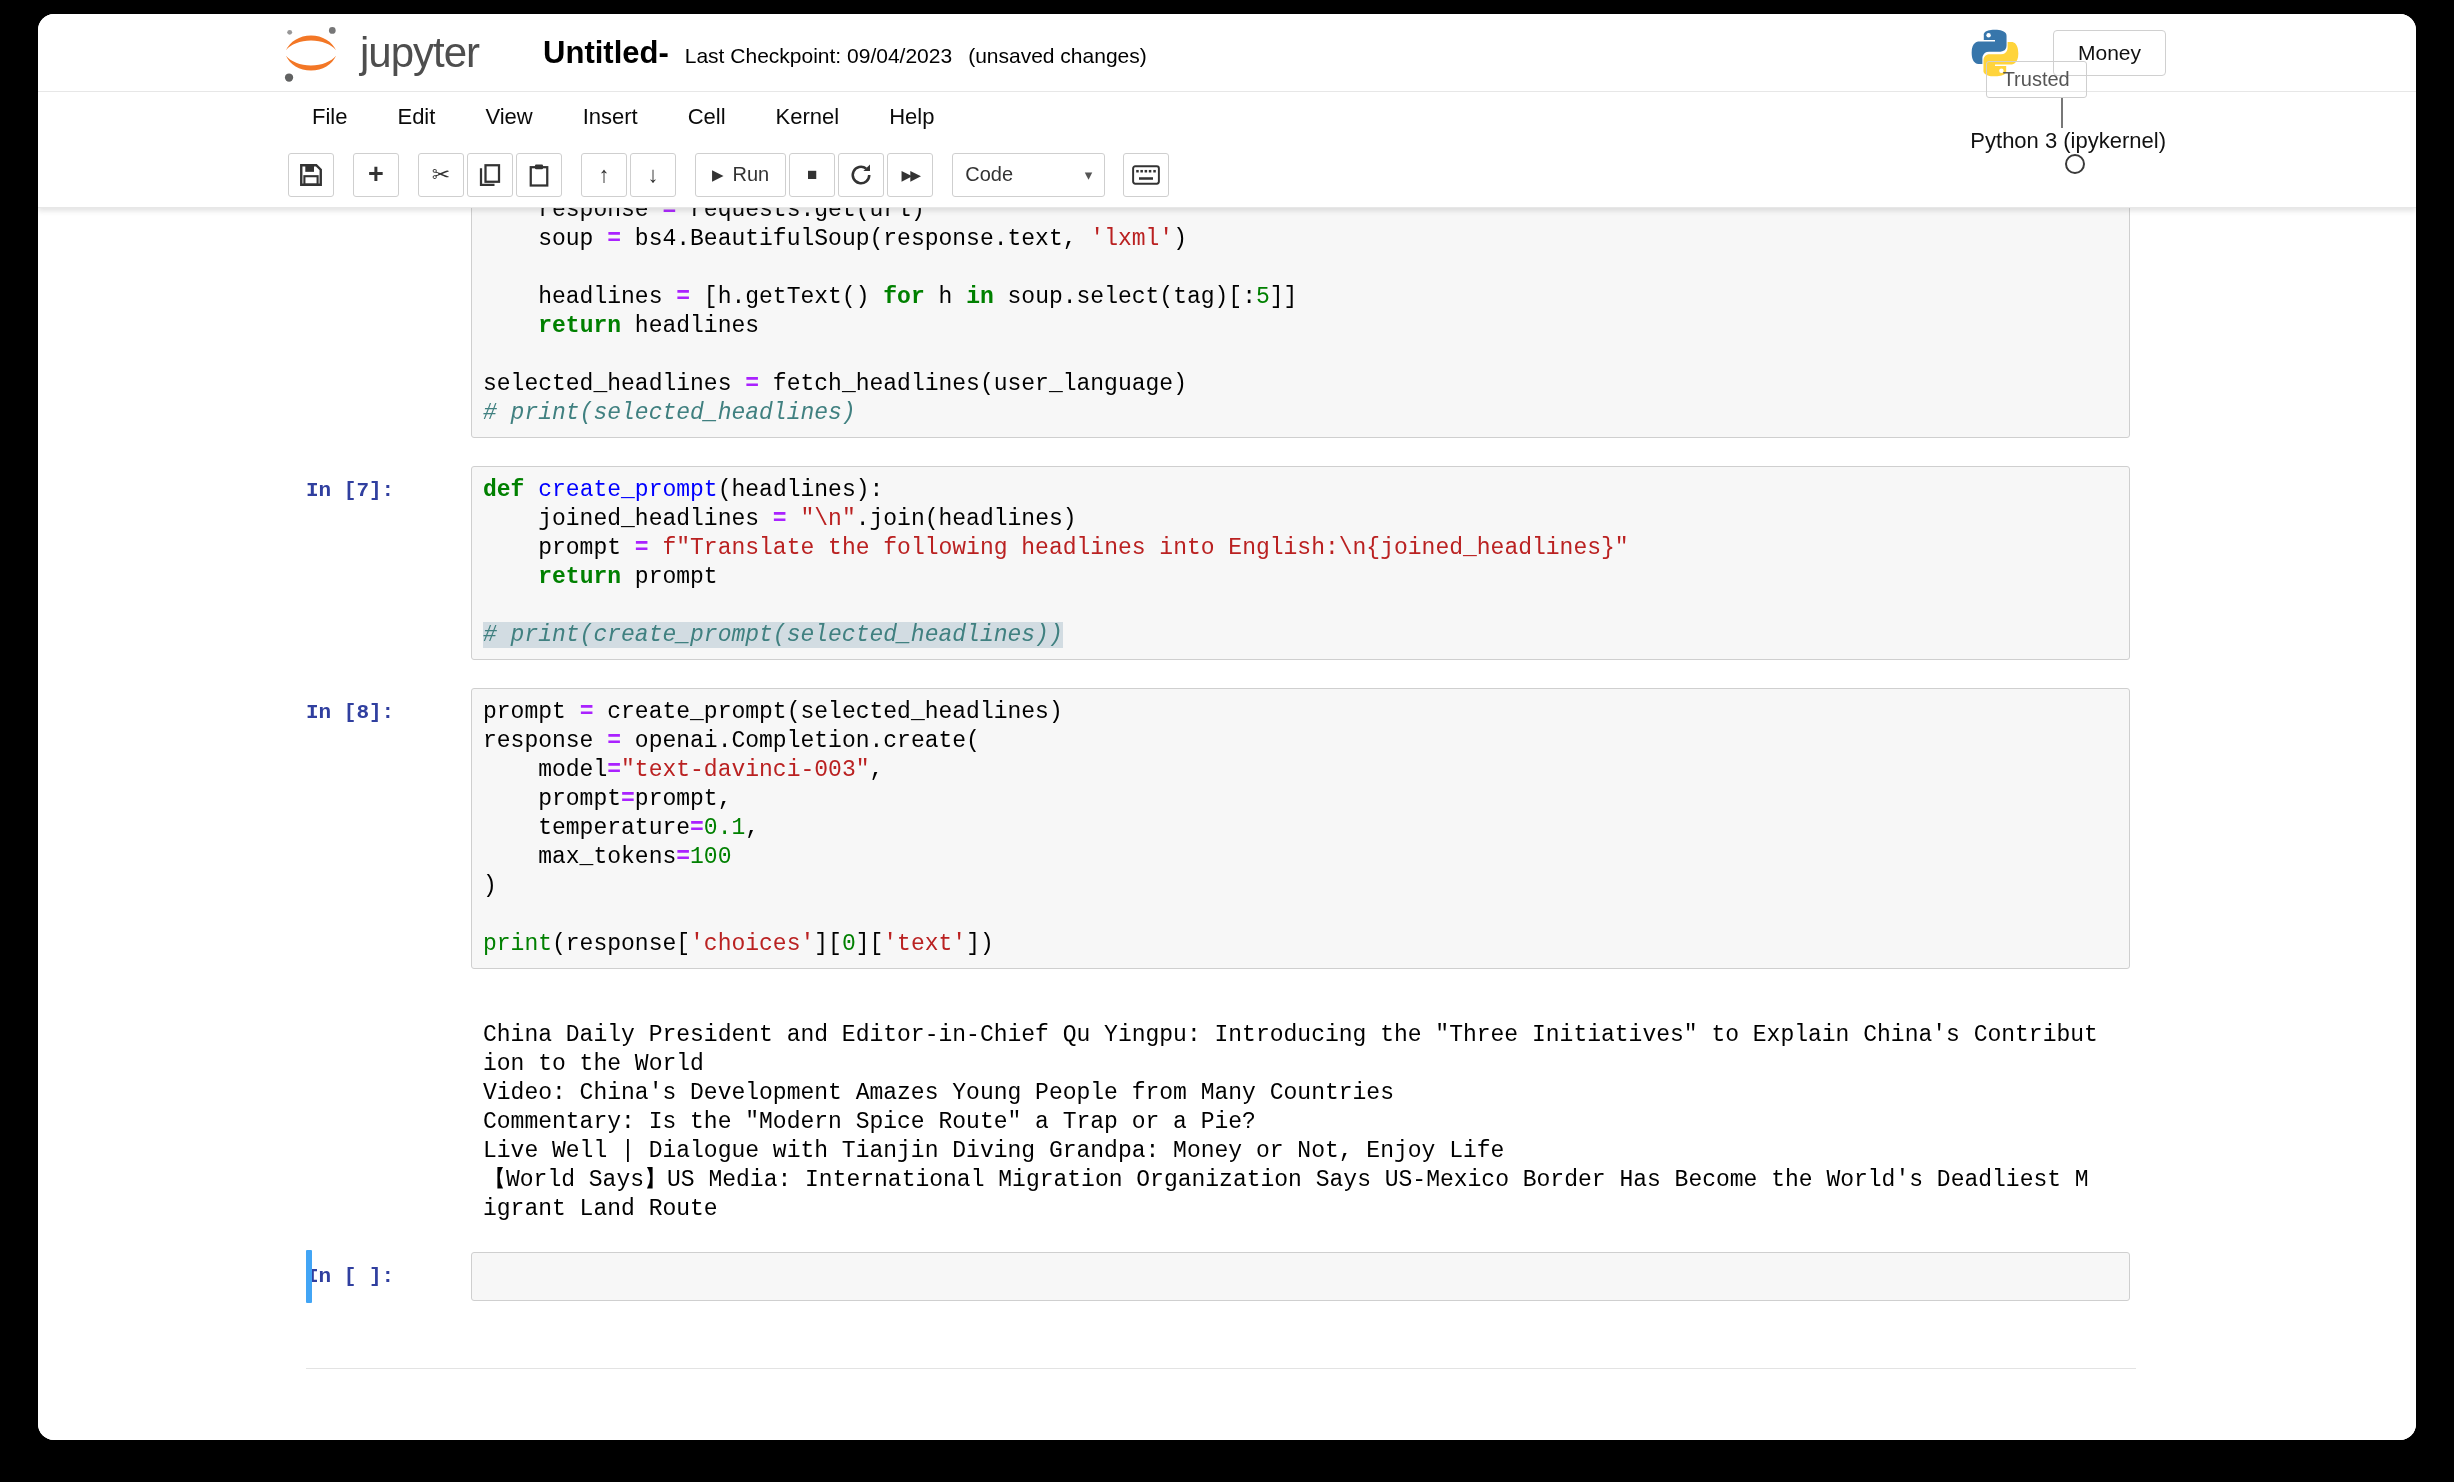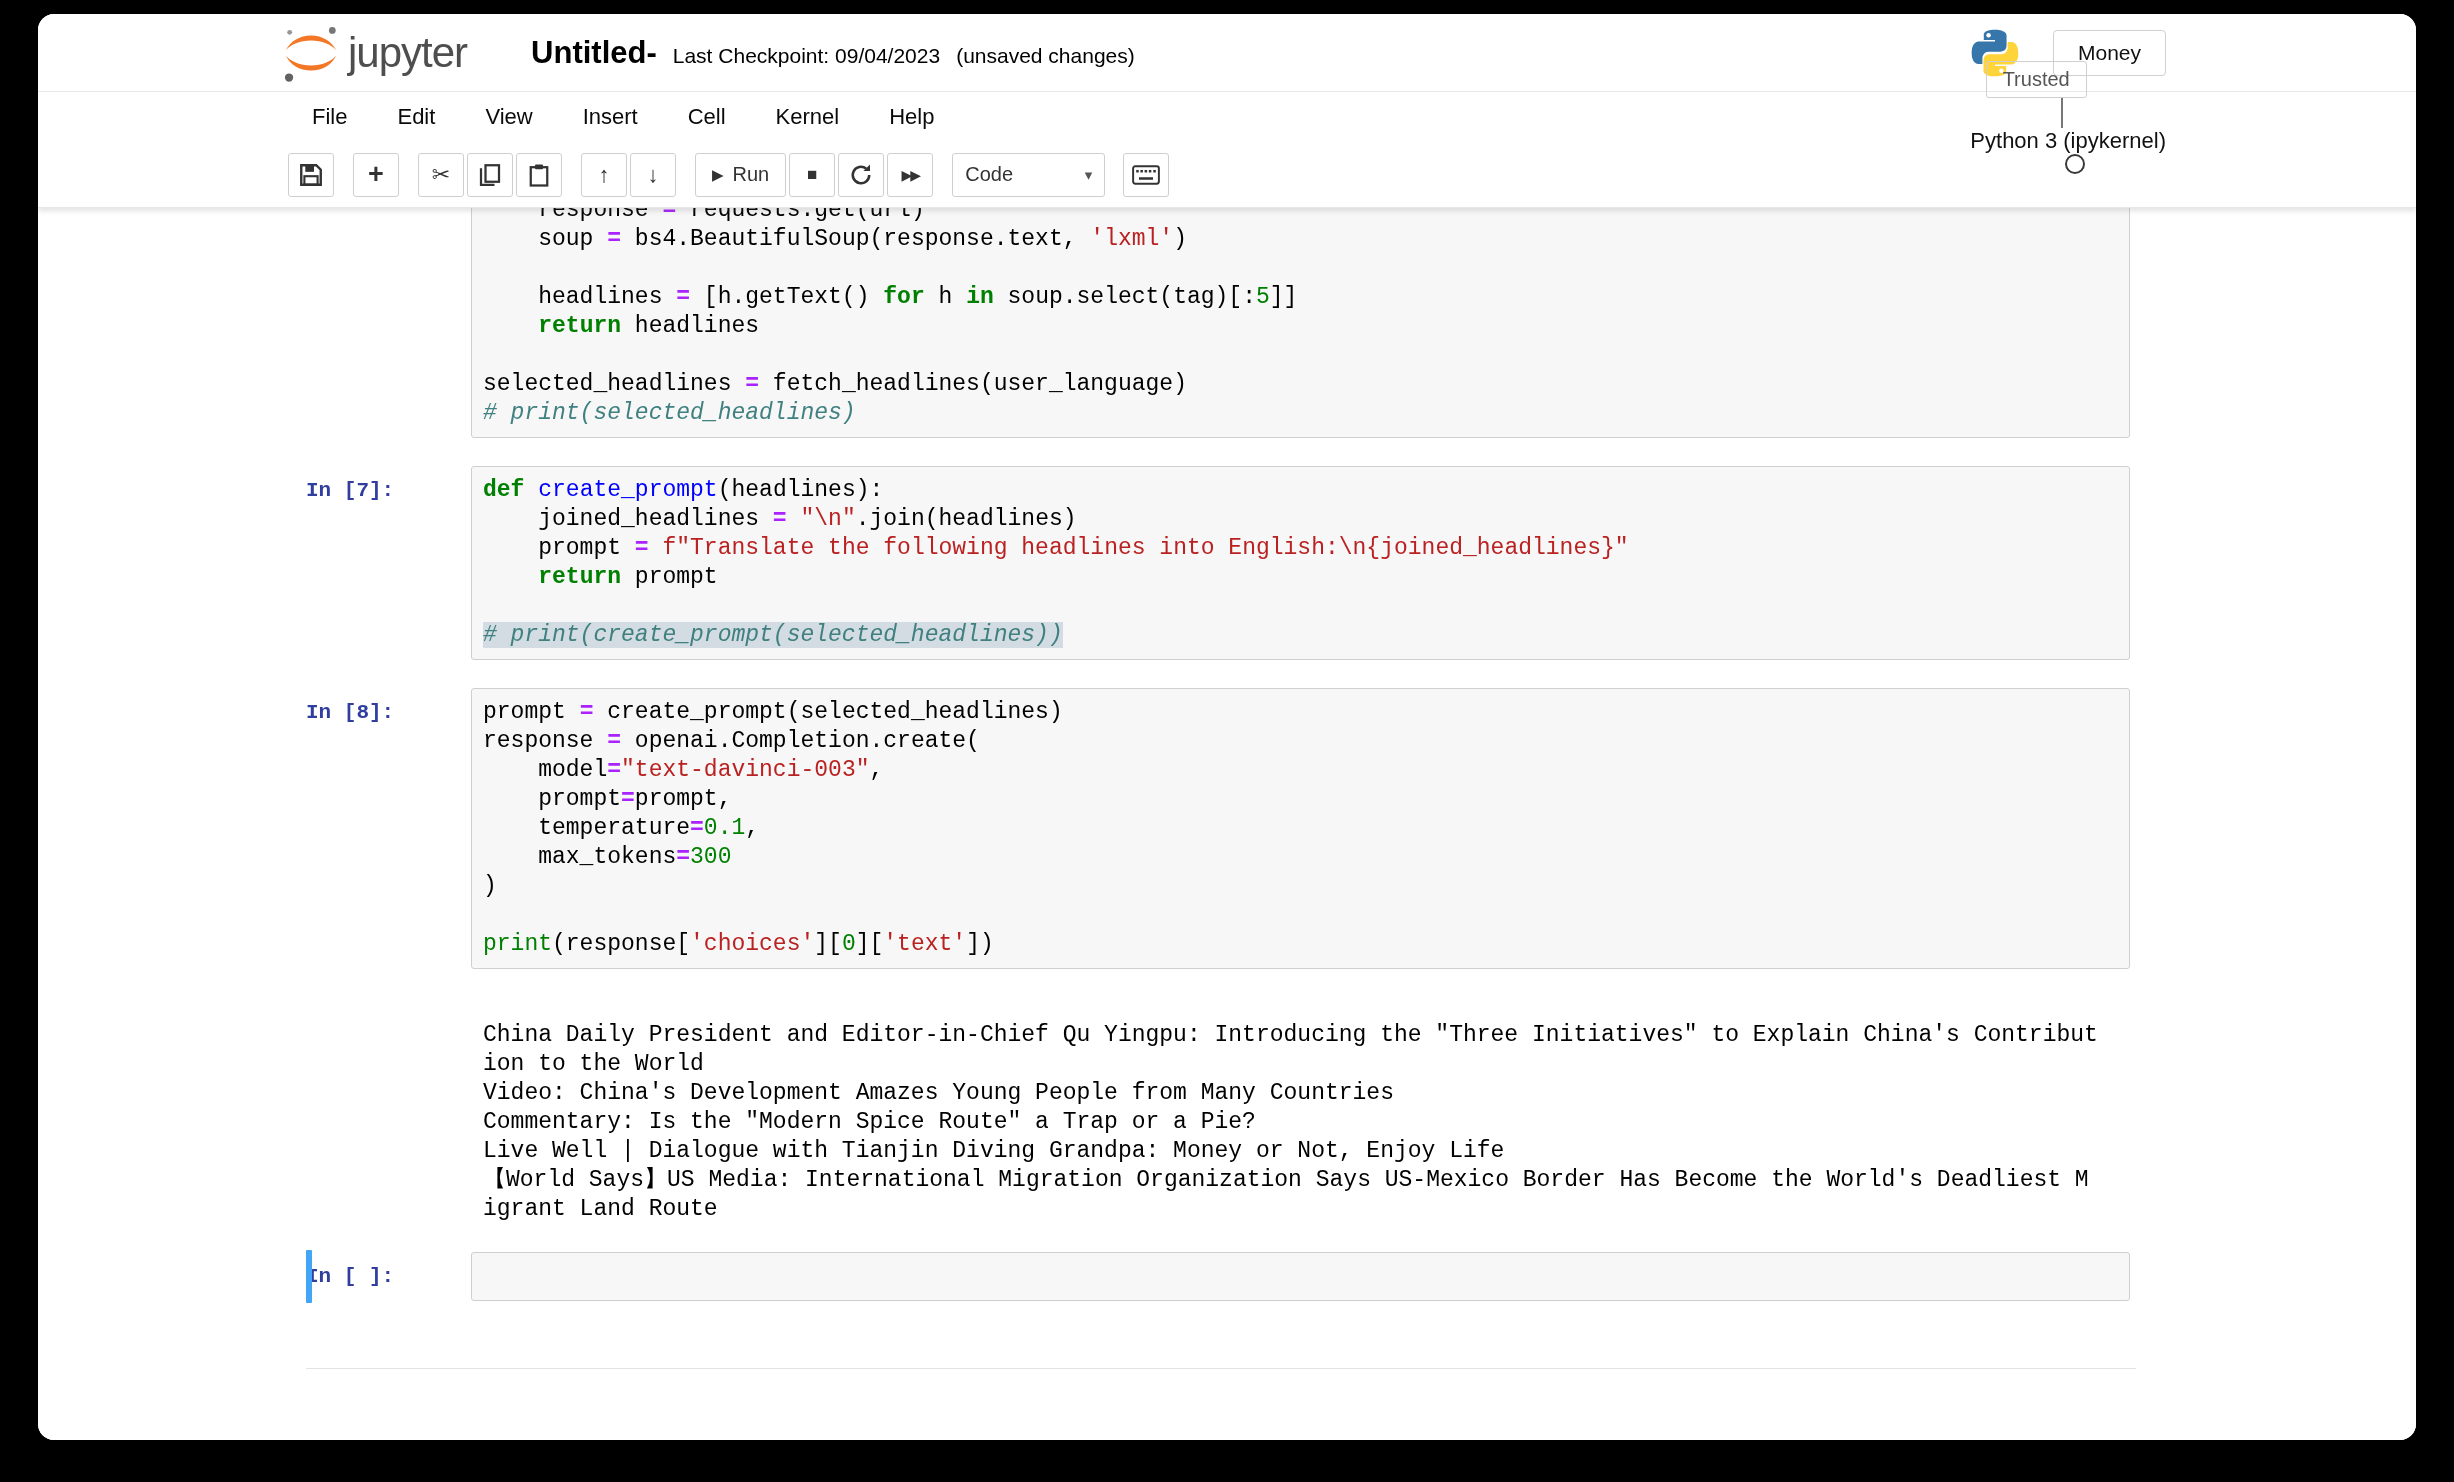--- a/index.html
+++ b/index.html
@@ -15,21 +15,21 @@
     width: 2378px; height: 1426px;
     background: #fff; border-radius: 16px; overflow: hidden;
   }
 
   
   .chrome { background: #fff; box-shadow: 0 3px 5px rgba(100,100,100,0.18); position: relative; z-index: 5; }
   .header {
     height: 78px; display: flex; align-items: center;
     padding: 0 250px 0 244px; border-bottom: 1px solid #e7e7e7;
   }
-  .logo { display: flex; align-items: center; gap: 8px; }
+  .logo { display: flex; align-items: center; gap: 20px; }
   .logo-text { font-size: 42px; color: #4e4e4e; letter-spacing: -1px; }
   .title-area { display: flex; align-items: baseline; gap: 16px; margin-left: 64px; }
   .nb-title { font-size: 31px; font-weight: bold; color: #000; }
   .checkpoint, .unsaved { font-size: 21px; color: #000; }
   .header-right { margin-left: auto; display: flex; align-items: center; gap: 30px; }
   .logout-btn {
     font-size: 21px; color: #111; background: #fff;
     border: 1px solid #d0d0d0; border-radius: 4px; padding: 10px 24px; cursor: pointer;
   }
 
@@ -261,21 +261,21 @@
         </div>
         <div class="cell">
           <div class="prompt">In [8]:</div>
           <div class="cell-main">
             <div class="input-box">
               <pre class="code"><span class="line"><span>prompt </span><span class="tok-op">=</span><span> create_prompt(selected_headlines)</span></span>
 <span class="line"><span>response </span><span class="tok-op">=</span><span> openai.Completion.create(</span></span>
 <span class="line"><span>    model</span><span class="tok-op">=</span><span class="tok-str">"text-davinci-003"</span><span>,</span></span>
 <span class="line"><span>    prompt</span><span class="tok-op">=</span><span>prompt,</span></span>
 <span class="line"><span>    temperature</span><span class="tok-op">=</span><span class="tok-num">0.1</span><span>,</span></span>
-<span class="line"><span>    max_tokens</span><span class="tok-op">=</span><span class="tok-num">300</span></span>
+<span class="line"><span>    max_tokens</span><span class="tok-op">=</span><span class="tok-num">100</span></span>
 <span class="line"><span>)</span></span>
 <span class="line"></span>
 <span class="line"><span class="tok-bi">print</span><span>(response[</span><span class="tok-str">'choices'</span><span>][</span><span class="tok-num">0</span><span>][</span><span class="tok-str">'text'</span><span>])</span></span>
 </pre>
             </div>
             <pre class="output-text">China Daily President and Editor-in-Chief Qu Yingpu: Introducing the "Three Initiatives" to Explain China's Contribut
 ion to the World
 Video: China's Development Amazes Young People from Many Countries
 Commentary: Is the "Modern Spice Route" a Trap or a Pie?
 Live Well | Dialogue with Tianjin Diving Grandpa: Money or Not, Enjoy Life

